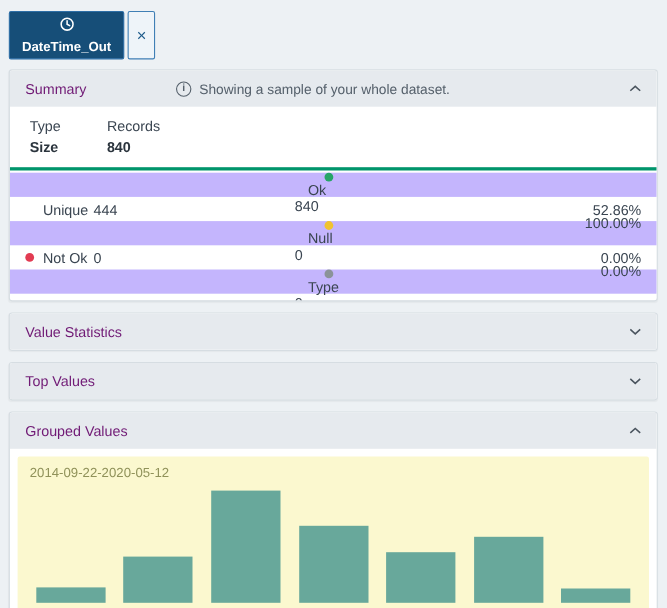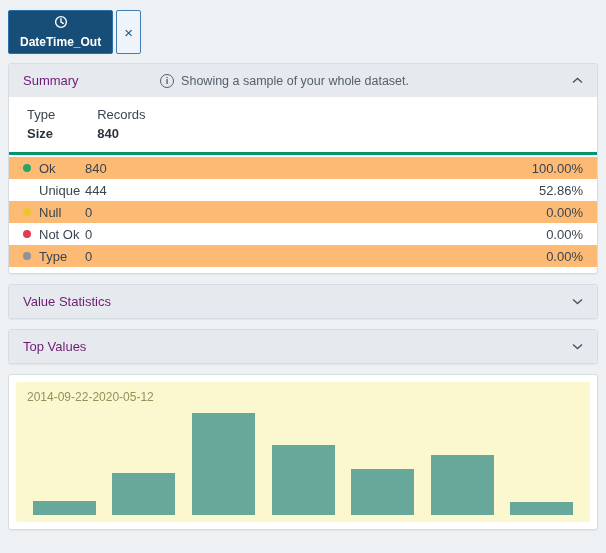--- a/index.html
+++ b/index.html
@@ -25,21 +25,21 @@
   .chevron{margin-left:auto;display:flex;align-items:center;}
 
   
   .meta{display:flex;gap:42px;padding:10px 18px 11px;border-bottom:3px solid #00956b;}
   .meta-h{color:#3a4551;margin-bottom:4px;white-space:nowrap;}
   .meta-v{font-weight:bold;color:#2b343d;}
 
   
   .stat-rows{padding-bottom:6px;padding-top:2px;}
   .stat-row{display:flex;align-items:center;height:22px;padding:0 14px;}
-  .stat-row.shaded{background:#fdba74;}
+  .stat-row.shaded{background:#c4b5fd;flex-direction:column;}
   .dot{width:8px;height:8px;border-radius:50%;margin-right:8px;flex:0 0 auto;}
   .stat-label{width:46px;}
   .stat-count{width:70px;}
   .stat-pct{margin-left:auto;}
 
   
   .chart-wrap{padding:7px;}
   .chart{position:relative;height:140px;background:#fbf8cf;border-radius:2px;}
   .chart-label{position:absolute;top:8px;left:11px;color:#90925a;font-size:12px;}
   .bars{position:absolute;left:0;right:0;bottom:7px;display:flex;align-items:flex-end;justify-content:space-evenly;}
@@ -138,20 +138,28 @@
     <span class="panel-title">Top Values</span>
     <span class="chevron">
       <svg width="11" height="7" viewBox="0 0 11 7">
           <path d="M1 1.5 L5.5 5.5 L10 1.5" stroke="#4a545e" stroke-width="1.4" fill="none"></path>
         </svg>
     </span>
   </header>
 </section>
 
 <section class="panel">
+  <header class="panel-header">
+    <span class="panel-title">Grouped Values</span>
+    <span class="chevron">
+      <svg width="11" height="7" viewBox="0 0 11 7">
+          <path d="M1 5.5 L5.5 1.5 L10 5.5" stroke="#4a545e" stroke-width="1.4" fill="none"></path>
+        </svg>
+    </span>
+  </header>
   <div class="chart-wrap">
     <div class="chart">
       <span class="chart-label">2014-09-22-2020-05-12</span>
       <div class="bars">
           <div class="bar" style="height: 14px; background: rgb(104, 168, 155);"></div>
           <div class="bar" style="height: 42px; background: rgb(104, 168, 155);"></div>
           <div class="bar" style="height: 102px; background: rgb(104, 168, 155);"></div>
           <div class="bar" style="height: 70px; background: rgb(104, 168, 155);"></div>
           <div class="bar" style="height: 46px; background: rgb(104, 168, 155);"></div>
           <div class="bar" style="height: 60px; background: rgb(104, 168, 155);"></div>

